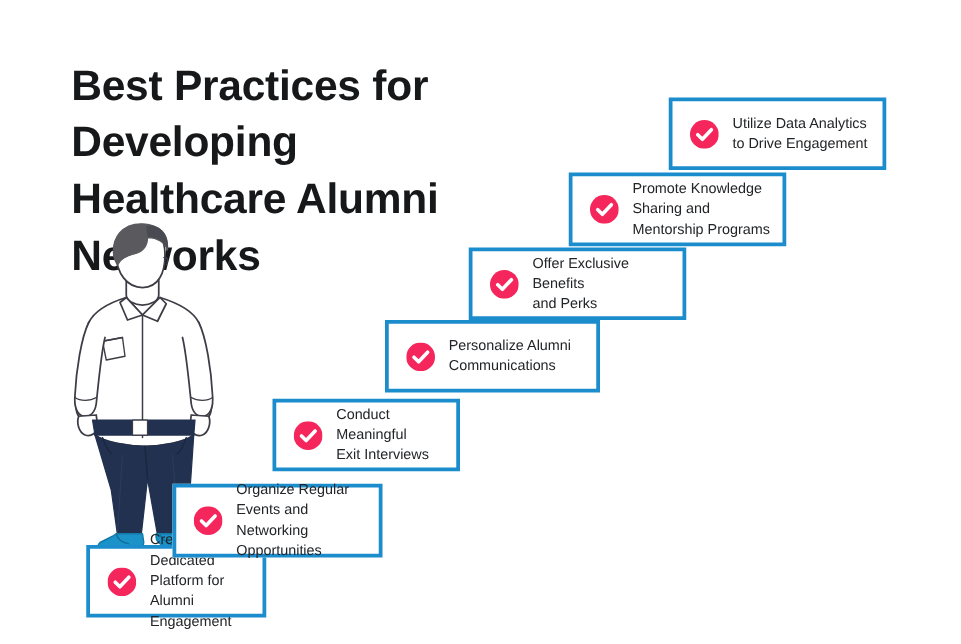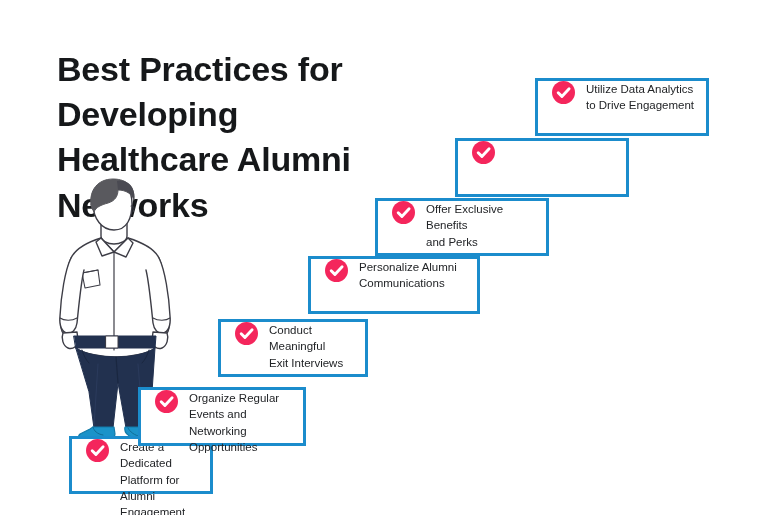--- a/index.html
+++ b/index.html
@@ -32,20 +32,21 @@
     white-space: pre-line;
   }
 
   
   .step {
     position: absolute;
     box-sizing: border-box;
     background: #ffffff;
     border: 3px solid #1b8ccc;
     display: flex;
+    align-items: center;
   }
   .step-check {
     flex: 0 0 auto;
     width: 23px;
     height: 23px;
     margin-left: 14px;
     margin-right: 11px;
     position: relative;
   }
   .step-check svg { display: block; }
@@ -192,20 +193,23 @@
         <span class="step-label" style="color: rgb(34, 36, 39);">Offer Exclusive Benefits
 and Perks</span>
       </div>
       <div class="step" style="left: 455px; top: 138px; width: 174px; height: 59px; border-color: rgb(27, 140, 204); z-index: 15;">
         <span class="step-check">
           <svg width="23" height="23" viewBox="0 0 23 23" xmlns="http://www.w3.org/2000/svg">
             <circle cx="11.5" cy="11.5" r="11.5" fill="#f4265c"></circle>
             <path d="M6.2 11.8 L9.9 15.4 L17.1 7.8" fill="none" stroke="#ffffff" stroke-width="2.9" stroke-linecap="round" stroke-linejoin="round"></path>
           </svg>
         </span>
+        <span class="step-label" style="color: rgb(34, 36, 39);">Promote Knowledge
+Sharing and
+Mentorship Programs</span>
       </div>
       <div class="step" style="left: 535px; top: 78px; width: 174px; height: 58px; border-color: rgb(27, 140, 204); z-index: 16;">
         <span class="step-check">
           <svg width="23" height="23" viewBox="0 0 23 23" xmlns="http://www.w3.org/2000/svg">
             <circle cx="11.5" cy="11.5" r="11.5" fill="#f4265c"></circle>
             <path d="M6.2 11.8 L9.9 15.4 L17.1 7.8" fill="none" stroke="#ffffff" stroke-width="2.9" stroke-linecap="round" stroke-linejoin="round"></path>
           </svg>
         </span>
         <span class="step-label" style="color: rgb(34, 36, 39);">Utilize Data Analytics
 to Drive Engagement</span>

